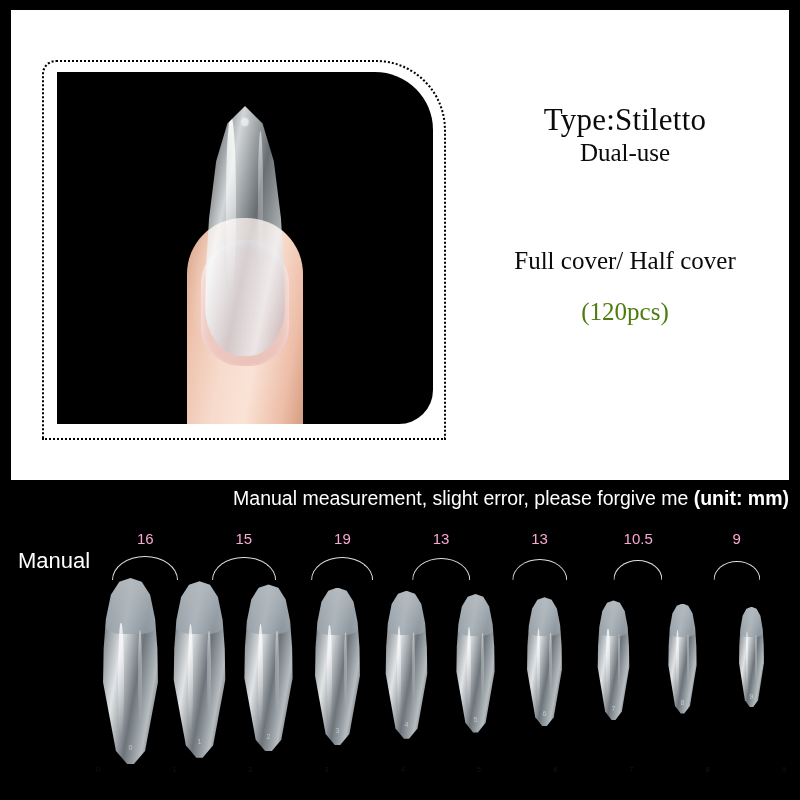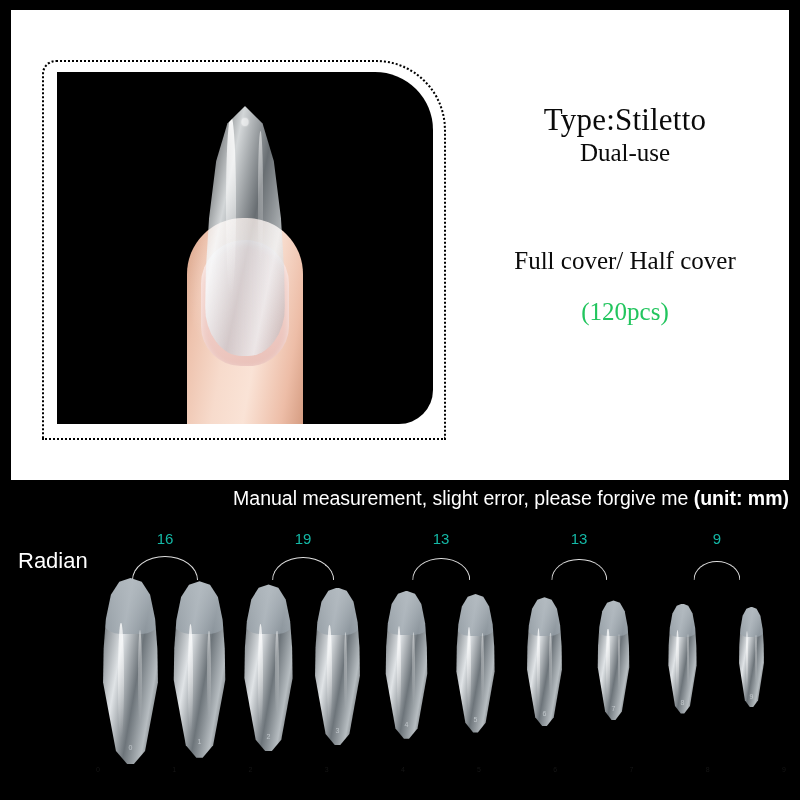--- a/index.html
+++ b/index.html
@@ -71,21 +71,21 @@
   
   .caption{position:absolute;left:11px;top:487px;width:778px;
       text-align:right;color:#fff;font-size:19.5px;white-space:nowrap;}
   .caption b{font-weight:bold;}
 
   
   .radian-label{position:absolute;left:18px;top:548px;color:#fff;font-size:22px;}
   .radian-row{position:absolute;left:96px;top:530px;width:690px;height:50px;
       display:flex;align-items:flex-end;}
   .radian-cell{flex:1 1 0;position:relative;height:50px;text-align:center;}
-  .radian-num{position:absolute;left:0;right:0;top:0;color:#14b8a6;font-size:15px;}
+  .radian-num{position:absolute;left:0;right:0;top:0;color:#f9a8d4;font-size:15px;}
   .arc{position:absolute;left:50%;bottom:0;transform:translateX(-50%);
       width:62px;height:22px;
       border:1.4px solid #f2f2f2;border-bottom:none;
       border-radius:50% 50% 0 0 / 100% 100% 0 0;
       opacity:.92;}
 
   
   .tips-row{position:absolute;left:96px;top:578px;width:690px;height:196px;
       display:flex;align-items:flex-start;justify-content:space-between;}
   .tip-slot{position:relative;display:flex;justify-content:center;}
@@ -132,44 +132,52 @@
     </div>
     <div class="nailbed"></div>
     <div class="nailtip-big"></div>
     <div class="tip-dot"></div>
   </div>
 
   <div class="text-col">
     <div class="t-type">Type:Stiletto</div>
     <div class="t-cover" style="margin-top:0">Dual-use</div>
     <div class="t-cover">Full cover/ Half cover</div>
-    <div class="t-pcs" id="pcs" style="color: #22c55e;">(120pcs)</div>
+    <div class="t-pcs" id="pcs" style="color: #4d7c0f;">(120pcs)</div>
   </div>
 
   <div class="caption">
     <span>Manual measurement, slight error, please forgive me </span><b>(unit: mm)</b>
   </div>
 
-  <div class="radian-label">Radian</div>
+  <div class="radian-label">Manual</div>
   <div class="radian-row" id="radian-row">
       <div class="radian-cell">
         <div class="radian-num">16</div>
         <div class="arc" style="width: 64px; height: 23px;"></div>
       </div>
       <div class="radian-cell">
+        <div class="radian-num">15</div>
+        <div class="arc" style="width: 61.9px; height: 22.45px;"></div>
+      </div>
+      <div class="radian-cell">
         <div class="radian-num">19</div>
         <div class="arc" style="width: 59.8px; height: 21.9px;"></div>
       </div>
       <div class="radian-cell">
         <div class="radian-num">13</div>
         <div class="arc" style="width: 55.6px; height: 20.8px;"></div>
       </div>
       <div class="radian-cell">
         <div class="radian-num">13</div>
         <div class="arc" style="width: 53.5px; height: 20.25px;"></div>
+      </div>
+      <div class="radian-cell">
+        <div class="radian-num">10.5</div>
+        <div class="arc" style="width: 47.2px; height: 18.6px;"></div>
       </div>
       <div class="radian-cell">
         <div class="radian-num">9</div>
         <div class="arc" style="width: 45.1px; height: 18.05px;"></div>
       </div>
     </div>
 
   <div class="tips-row" id="tips-row">
       <div class="tip-slot" style="width: 69px;">
         <div class="tip" style="width: 56px; height: 186px; margin-top: 0px;">

